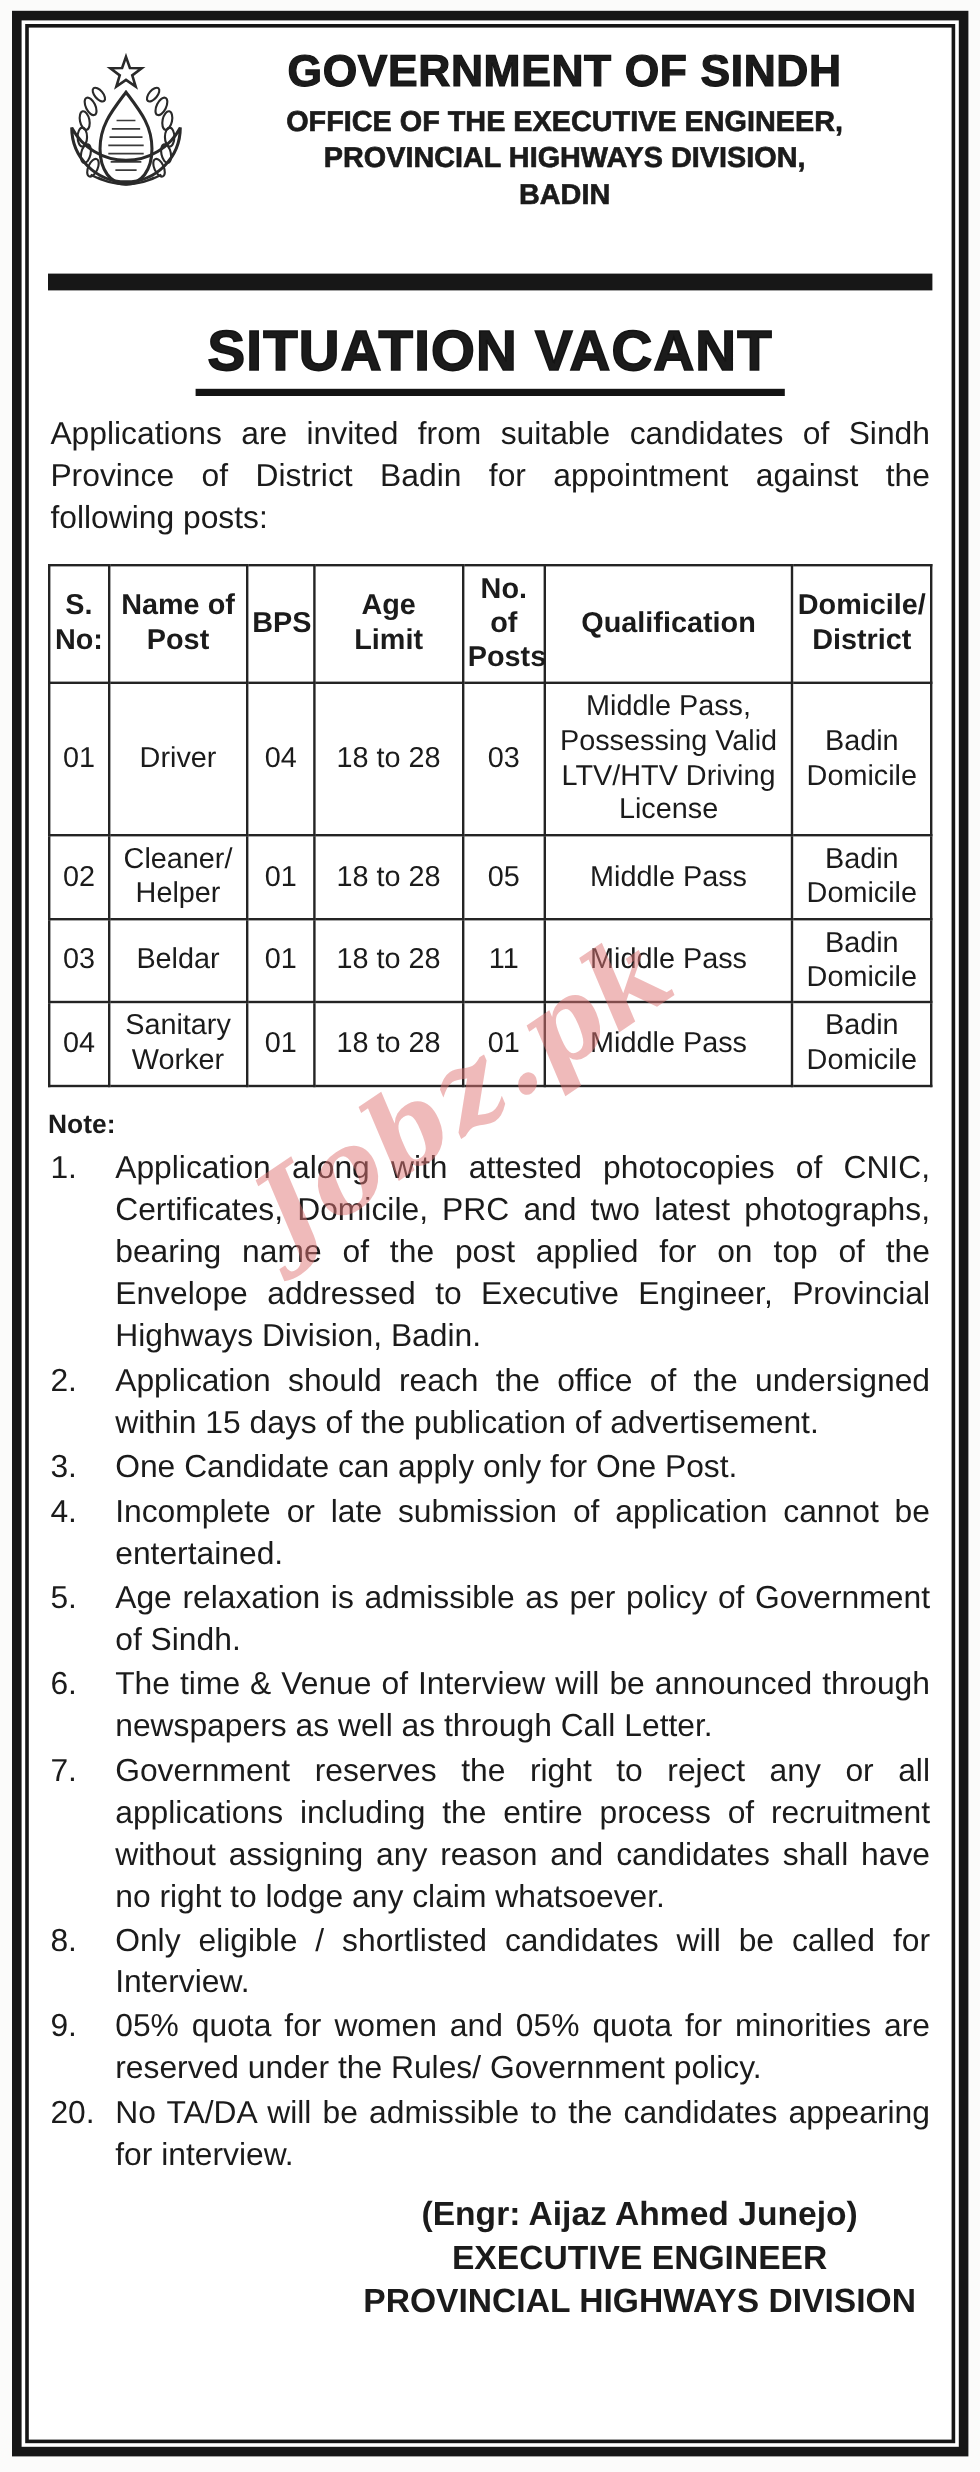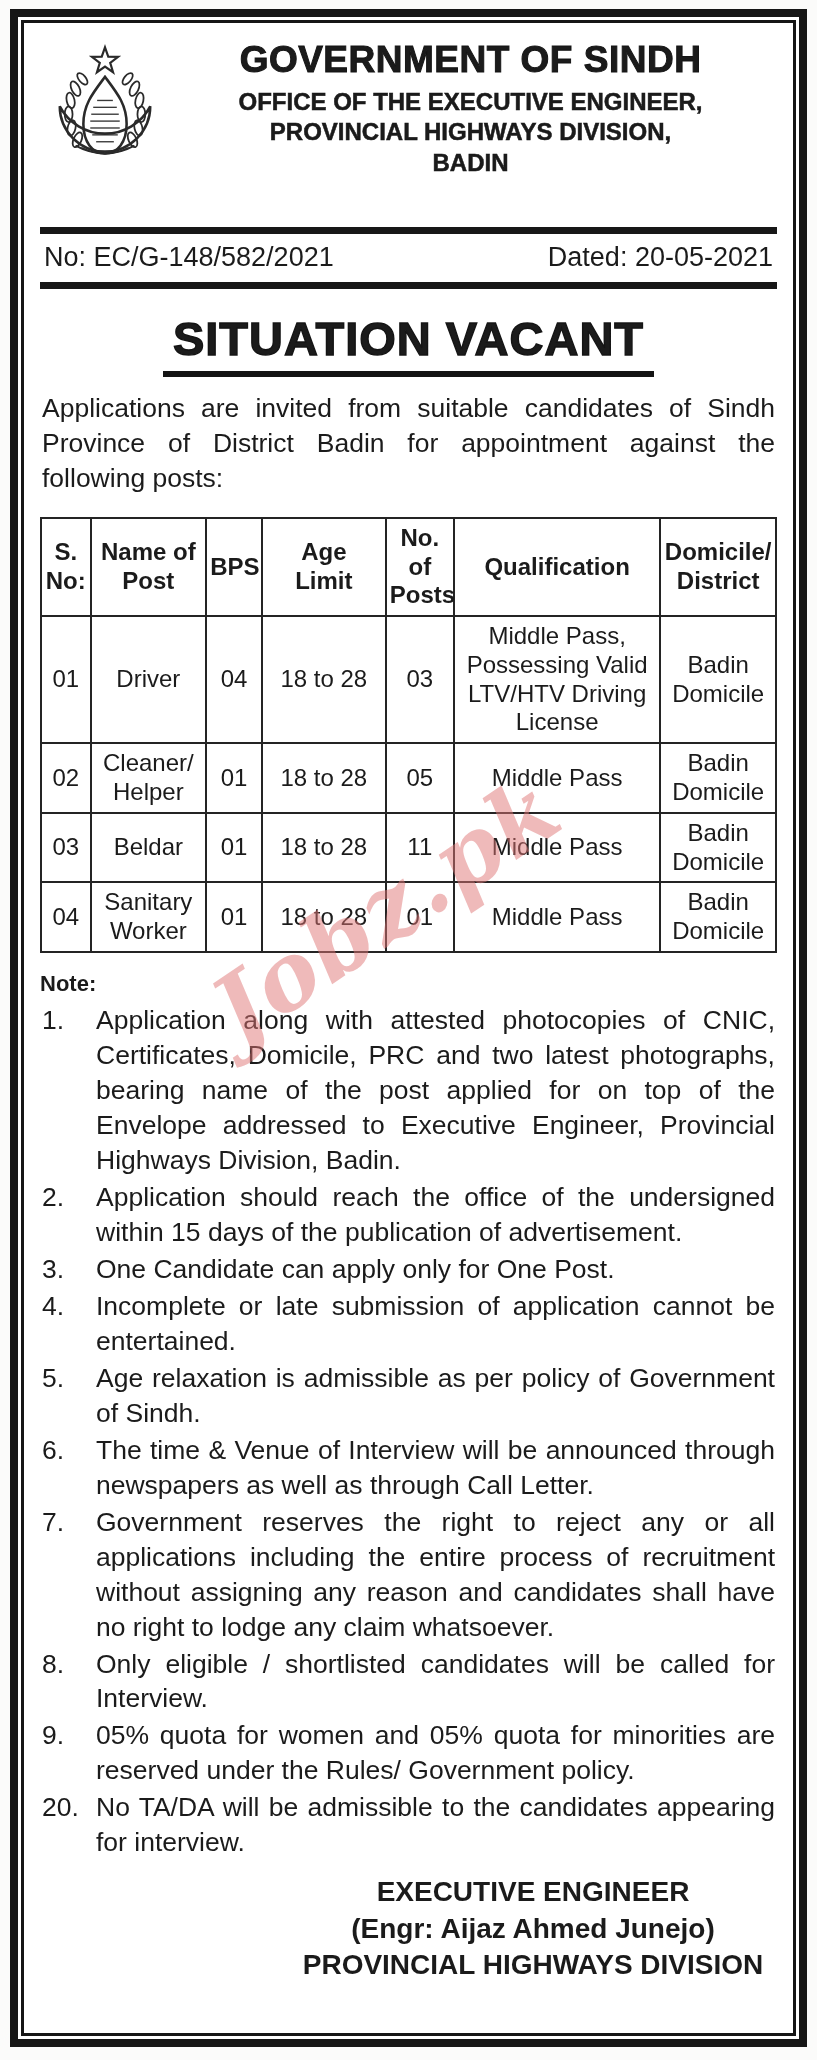--- a/index.html
+++ b/index.html
@@ -130,24 +130,20 @@
       </div>
       <div class="hdr-titles">
         <div class="govt-title">GOVERNMENT OF SINDH</div>
         <div class="office-line">OFFICE OF THE EXECUTIVE ENGINEER,</div>
         <div class="office-line">PROVINCIAL HIGHWAYS DIVISION,</div>
         <div class="office-line">BADIN</div>
       </div>
     </div>
 
     <div class="rule r1"></div>
-    <div class="ref-row">
-      <span>No: EC/G-148/582/2021</span>
-      <span>Dated: 20-05-2021</span>
-    </div>
     <div class="rule"></div>
 
     <div class="vacant-wrap">
       <span class="vacant">SITUATION VACANT</span>
     </div>
 
     <div class="intro">Applications are invited from suitable candidates of Sindh Province of District Badin for appointment against the following posts:</div>
 
     <table class="posts">
       <colgroup>
@@ -254,22 +250,22 @@
           <span class="note-num">9.</span>
           <div class="note-text">05% quota for women and 05% quota for minorities are reserved under the Rules/ Government policy.</div>
         </div>
         <div class="note-item">
           <span class="note-num">20.</span>
           <div class="note-text">No TA/DA will be admissible to the candidates appearing for interview.</div>
         </div>
       </div>
 
     <div class="signature">
+      <div>(Engr: Aijaz Ahmed Junejo)</div>
       <div>EXECUTIVE ENGINEER</div>
-      <div>(Engr: Aijaz Ahmed Junejo)</div>
       <div>PROVINCIAL HIGHWAYS DIVISION</div>
 
     </div>
 
     <div class="watermark">Jobz.pk</div>
 
   </div>
 </div>
 
 </body></html>

